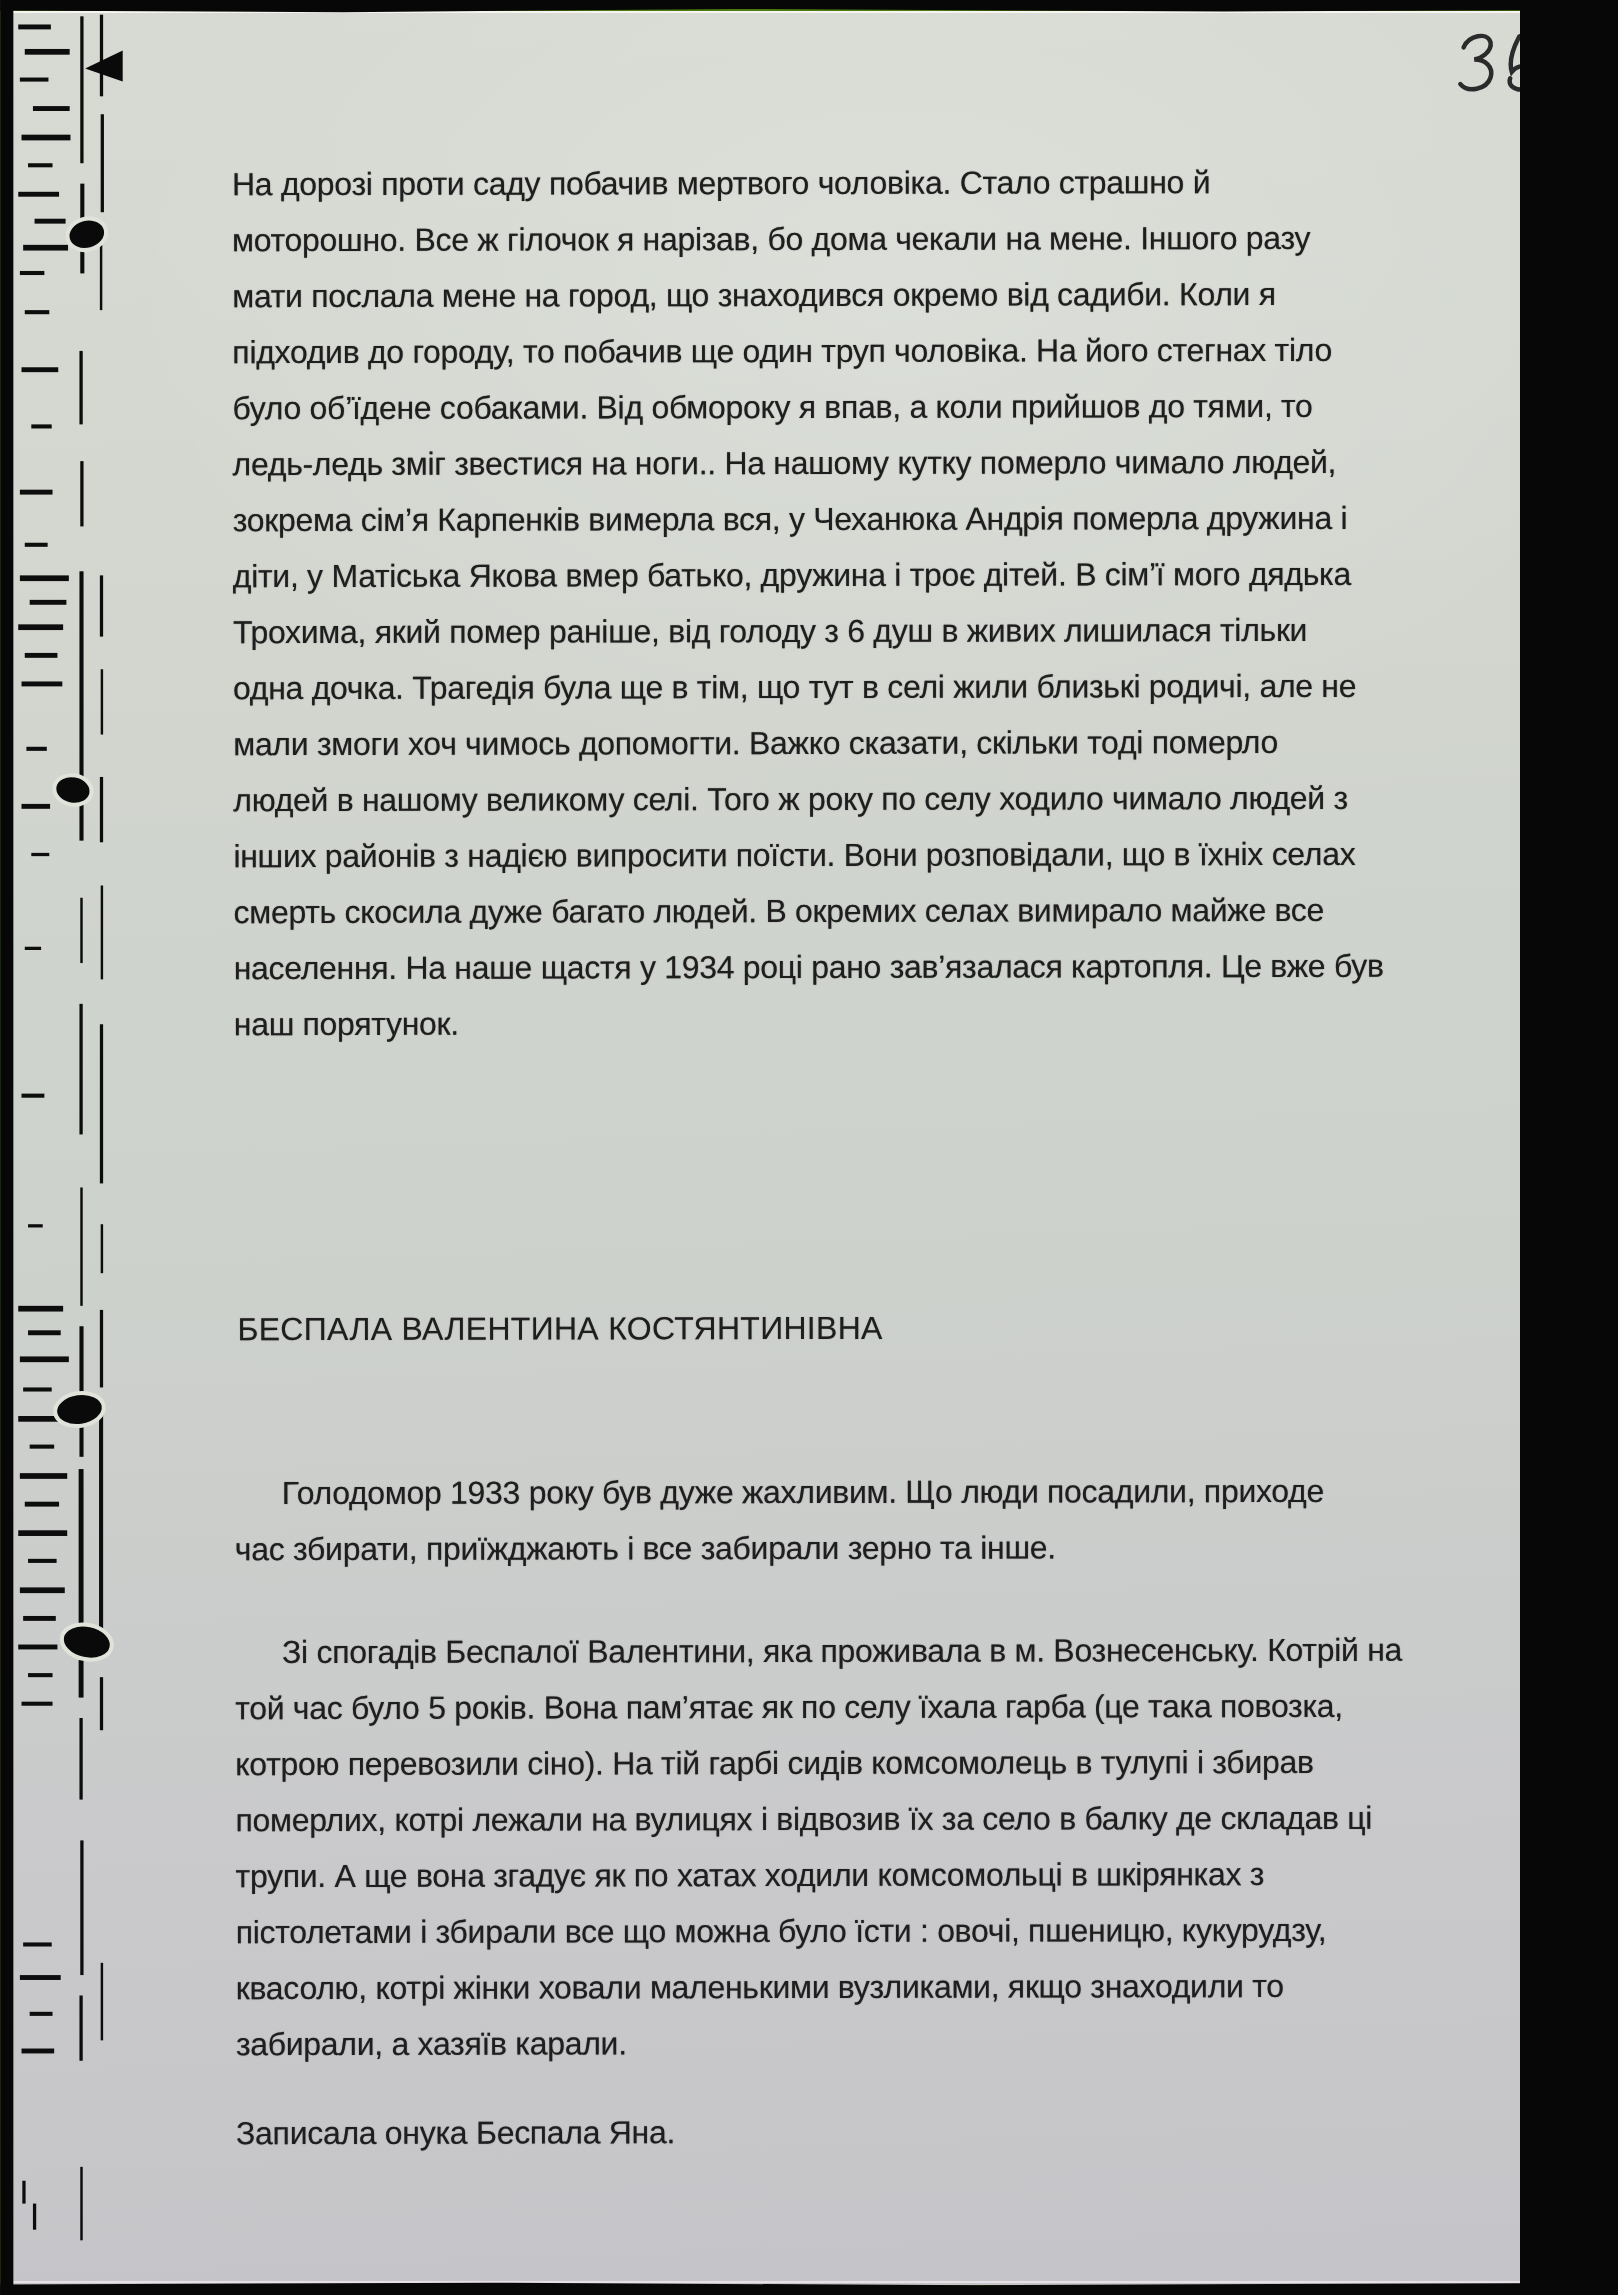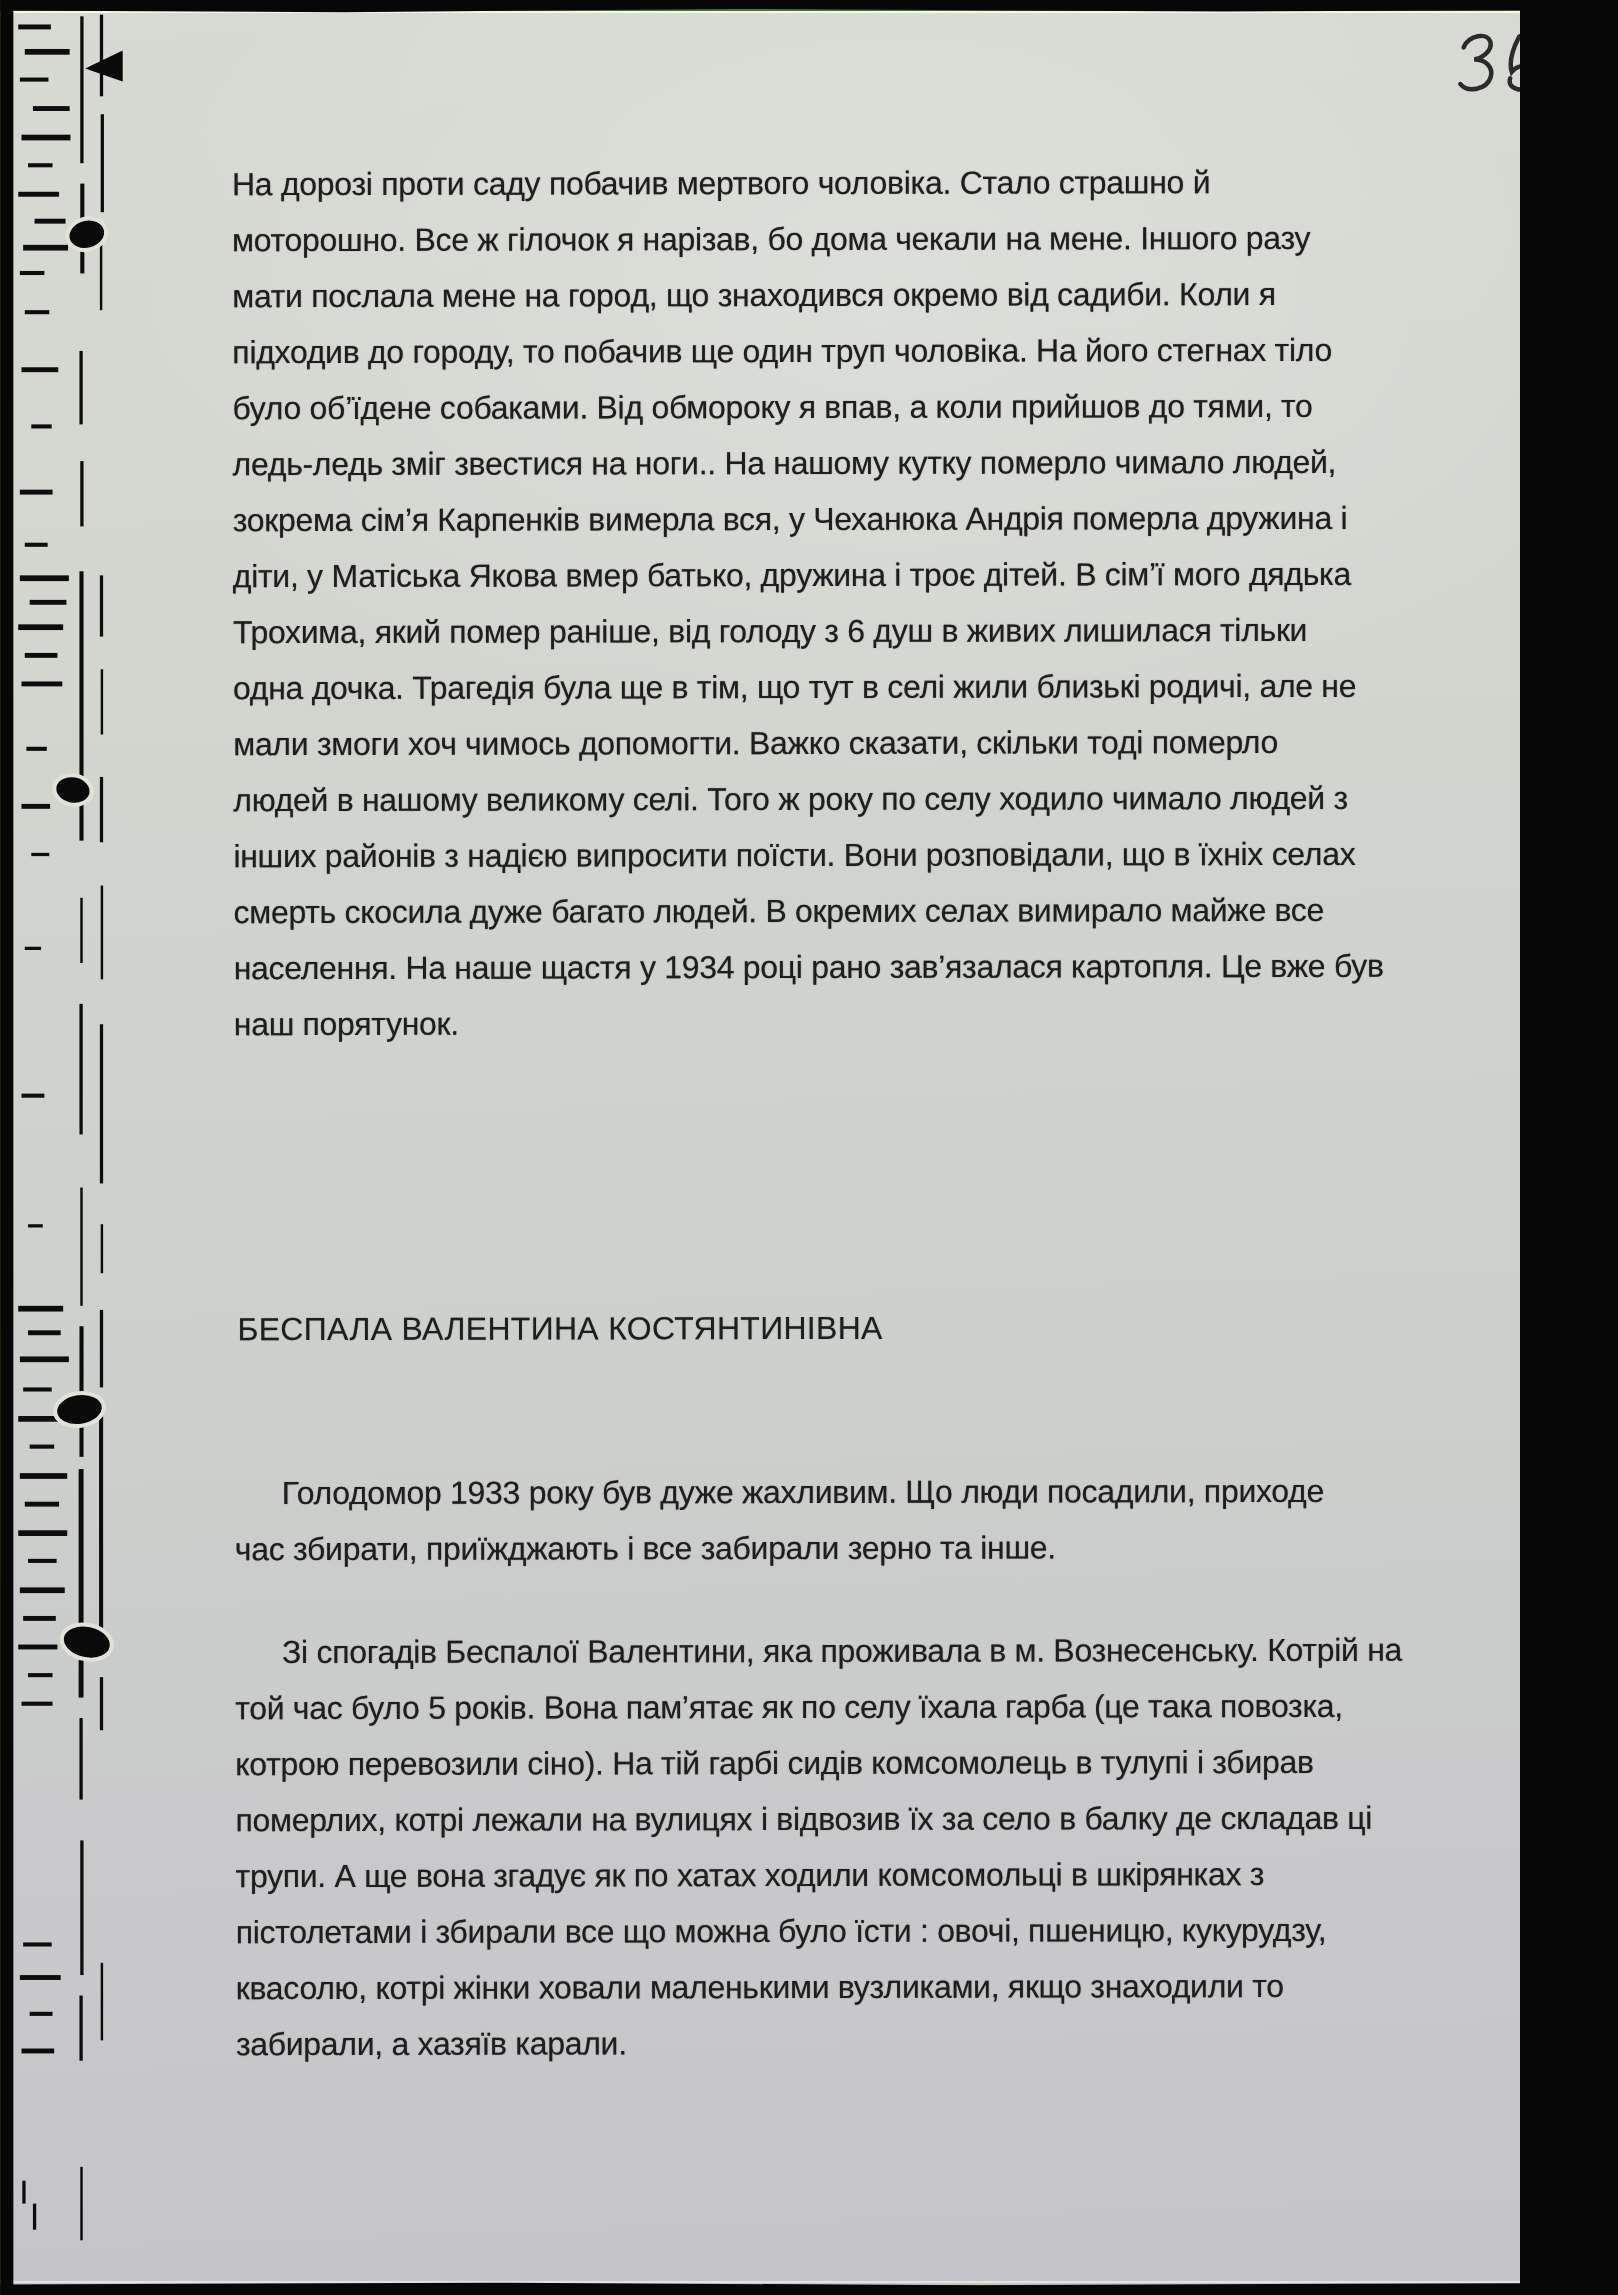--- a/index.html
+++ b/index.html
@@ -72,20 +72,23 @@
       <div class="line indent">Зі спогадів Беспалої Валентини, яка проживала в м. Вознесенську. Котрій на</div>
       <div class="line">той час було 5 років. Вона пам’ятає як по селу їхала гарба (це така повозка,</div>
       <div class="line">котрою перевозили сіно). На тій гарбі сидів комсомолець в тулупі і збирав</div>
       <div class="line">померлих, котрі лежали на вулицях і відвозив їх за село в балку де складав ці</div>
       <div class="line">трупи. А ще вона згадує як по хатах ходили комсомольці в шкірянках з</div>
       <div class="line">пістолетами і збирали все що можна було їсти : овочі, пшеницю, кукурудзу,</div>
       <div class="line">квасолю, котрі жінки ховали маленькими вузликами, якщо знаходили то</div>
       <div class="line">забирали, а хазяїв карали.</div>
     </div>
 
+    <div class="para" id="p4">
+      <div class="line">Записала онука Беспала Яна.</div>
+    </div>
   </div>
 
   <svg id="noise" width="1619" height="2295" viewBox="0 0 1983 2812">
 
     <rect x="0" y="0" width="16" height="2812" fill="#070707"></rect>
     <polygon fill="#070707" points="0,0 1983,0 1983,12 1500,14 900,11 420,15 0,13"></polygon>
     <polygon fill="#070707" points="0,2812 0,2799 600,2797 1200,2800 1983,2797 1983,2812"></polygon>
     <polygon fill="#070707" points="1958,12 1983,12 1983,260 1972,200 1962,90"></polygon>
 
     <g fill="#0c0c0c">

